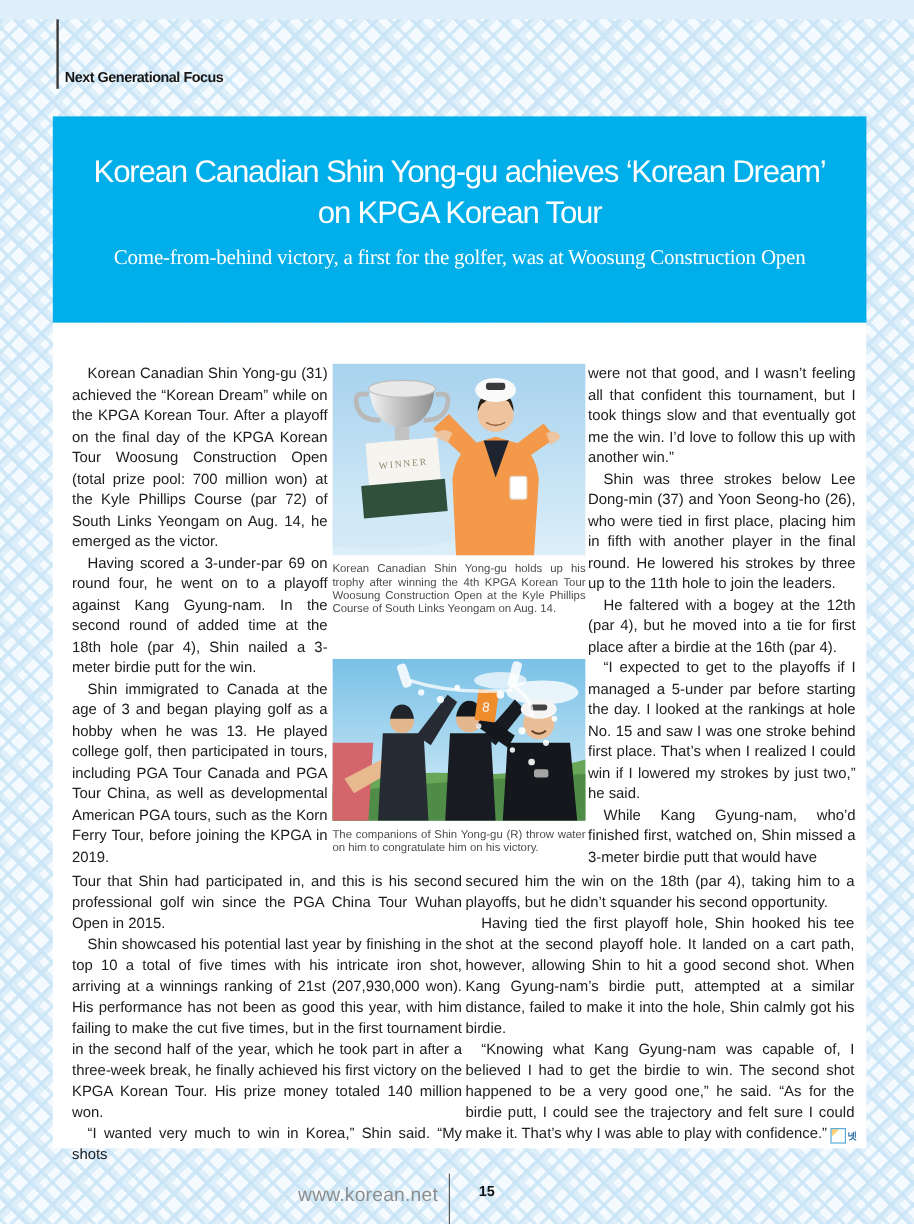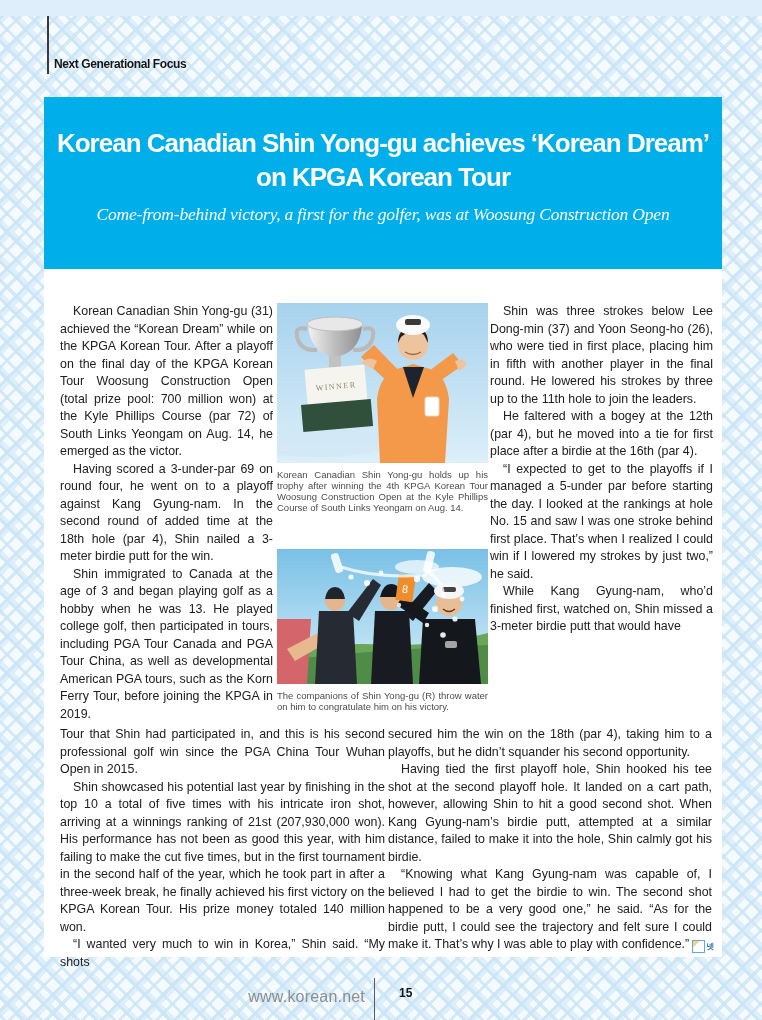--- a/index.html
+++ b/index.html
@@ -11,22 +11,22 @@
       repeating-linear-gradient(45deg, rgba(200,228,246,.75) 0 3px, rgba(255,255,255,0) 3px 13px),
       repeating-linear-gradient(135deg, rgba(200,228,246,.75) 0 3px, rgba(255,255,255,0) 3px 13px),
       repeating-linear-gradient(45deg, rgba(220,238,250,.9) 0 7px, rgba(255,255,255,0) 7px 26px),
       repeating-linear-gradient(135deg, rgba(220,238,250,.9) 0 7px, rgba(255,255,255,0) 7px 26px);
   }
   
   .eyebrow-rule{position:absolute;left:47px;top:0;width:2px;height:58px;background:#3a3a3a;}
   .eyebrow{position:absolute;left:54px;top:41px;font-size:12px;font-weight:bold;color:#161616;letter-spacing:-0.4px;}
   
   .banner{position:absolute;left:44px;top:81px;width:678px;height:172px;background:#00aee9;text-align:center;color:#fff;}
-  .banner-title{margin-top:29px;font-weight:bold;font-size:26px;line-height:34px;letter-spacing:-1px;white-space:nowrap;}
-  .banner-sub{margin-top:10px;font-family:"Liberation Serif","DejaVu Serif",serif;font-size:17.5px;letter-spacing:-0.2px;white-space:nowrap;font-style:italic;}
+  .banner-title{margin-top:29px;font-weight:normal;font-size:26px;line-height:34px;letter-spacing:-1px;white-space:nowrap;}
+  .banner-sub{margin-top:10px;font-family:"Liberation Serif","DejaVu Serif",serif;font-size:17.5px;letter-spacing:-0.2px;white-space:nowrap;}
   .banner-pointer{position:absolute;left:359px;top:253px;width:0;height:0;
     border-left:24px solid transparent;border-right:24px solid transparent;border-top:19px solid #00aee9;}
   
   .panel{position:absolute;left:44px;top:253px;width:678px;height:688px;background:#ffffff;}
   
   .bodycol{position:absolute;font-size:12.4px;line-height:17.5px;color:#202020;}
   .bodycol p{margin:0;text-indent:13px;text-align:justify;}
   .bodycol p.cont{text-indent:0;}
   .col-left{left:60px;top:287px;width:213px;}
   .col-right{left:490px;top:287px;width:223px;}
@@ -174,20 +174,21 @@
         <circle cx="166" cy="86" r="2.8" opacity="0.9"></circle>
           <circle cx="185" cy="50" r="2.4" opacity="0.9"></circle>
         <circle cx="122" cy="56" r="2.2" opacity="0.85"></circle>
           <circle cx="74" cy="28" r="2.6" opacity="0.85"></circle>
       </g>
     </svg>
     <div class="caption">The companions of Shin Yong-gu (R) throw water on him to congratulate him on his victory.</div>
   </div>
 
   <div class="bodycol col-right">
+    <p class="cont">were not that good, and I wasn’t feeling all that confident this tournament, but I took things slow and that eventually got me the win. I’d love to follow this up with another win.”</p>
     <p>Shin was three strokes below Lee Dong-min (37) and Yoon Seong-ho (26), who were tied in first place, placing him in fifth with another player in the final round. He lowered his strokes by three up to the 11th hole to join the leaders.</p>
     <p>He faltered with a bogey at the 12th (par 4), but he moved into a tie for first place after a birdie at the 16th (par 4).</p>
     <p>“I expected to get to the playoffs if I managed a 5-under par before starting the day. I looked at the rankings at hole No. 15 and saw I was one stroke behind first place. That’s when I realized I could win if I lowered my strokes by just two,” he said.</p>
     <p>While Kang Gyung-nam, who’d finished first, watched on, Shin missed a 3-meter birdie putt that would have</p>
   </div>
 
   <div class="bodycol col-bl">
     <p class="cont">Tour that Shin had participated in, and this is his second professional golf win since the PGA China Tour Wuhan Open in 2015.</p>
     <p>Shin showcased his potential last year by finishing in the top 10 a total of five times with his intricate iron shot, arriving at a winnings ranking of 21st (207,930,000 won). His performance has not been as good this year, with him failing to make the cut five times, but in the first tournament in the second half of the year, which he took part in after a three-week break, he finally achieved his first victory on the KPGA Korean Tour. His prize money totaled 140 million won.</p>
     <p>“I wanted very much to win in Korea,” Shin said. “My shots</p>

